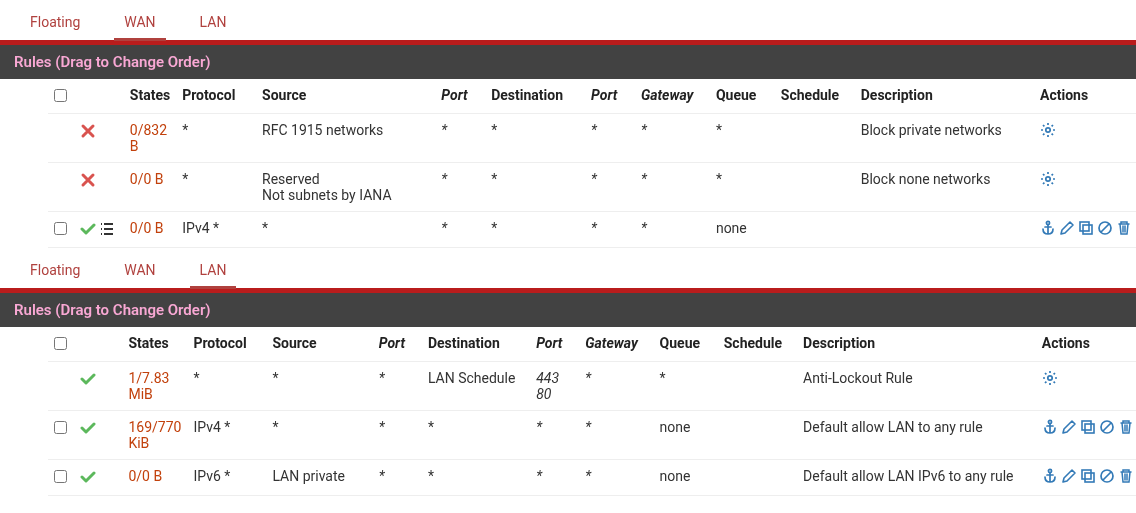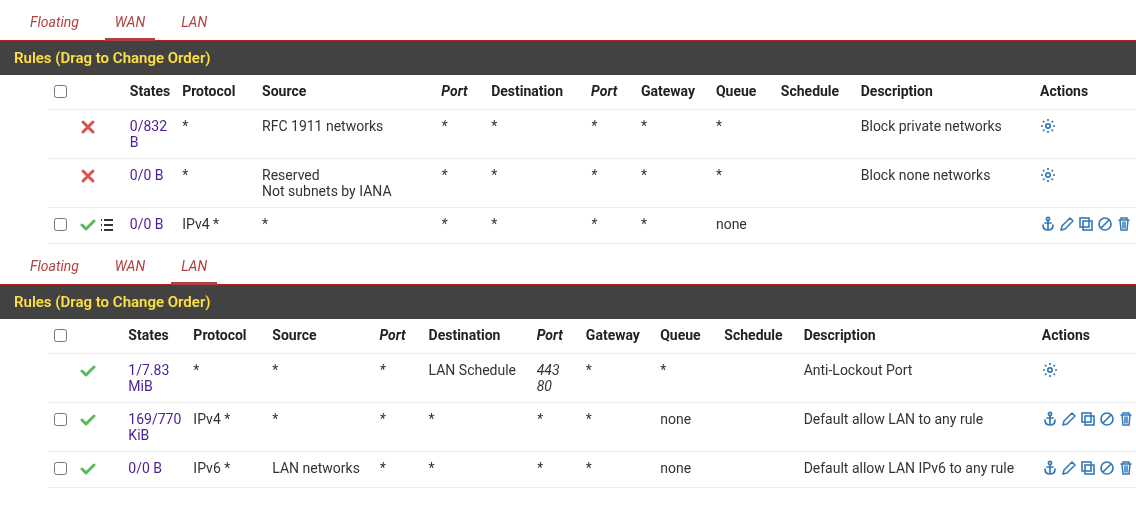--- a/index.html
+++ b/index.html
@@ -5,41 +5,40 @@
   * { box-sizing: border-box; margin: 0; padding: 0; }
   body {
     font-family: -apple-system, BlinkMacSystemFont, "Segoe UI", Roboto, Helvetica, Arial, sans-serif;
     font-size: 14px;
     color: #333;
     background: #fff;
     width: 1136px;
   }
   .tabs {
     display: flex;
-    gap: 16px;
+    gap: 24px;
     padding: 8px 20px 0 20px;
-    border-bottom: 1px solid #b91c1c;
-    font-style: italic;
+    border-bottom: 5px solid #b91c1c;
   }
   .tab {
     padding: 6px 10px 10px 10px;
     color: #b0413e;
     cursor: pointer;
     position: relative;
   }
   .tab.active::after {
     content: "";
     position: absolute;
     left: 0; right: 0; bottom: -1px;
     height: 3px;
     background: #b0413e;
   }
   .section-header {
     background: #424242;
-    color: #fde047;
+    color: #f9a8d4;
     font-weight: 600;
     padding: 8px 14px;
     font-size: 15px;
   }
   table.rules {
     width: 100%;
     border-collapse: collapse;
     margin-left: 48px;
   }
   table.rules th, table.rules td {
@@ -48,24 +47,24 @@
     border-bottom: 1px solid #eee;
     vertical-align: top;
     font-size: 14px;
   }
   table.rules th {
     font-weight: 700;
     color: #222;
   }
   .col-checkbox { width: 26px; }
   .col-status { width: 50px; }
-  .states-link { color: #4c1d95; cursor: pointer; }
+  .states-link { color: #c2410c; cursor: pointer; }
   .col-protocol { width: 80px; }
   .col-port { width: 50px; font-style: italic; }
-  .col-gateway { width: 75px; }
+  .col-gateway { width: 75px; font-style: italic; }
   .col-queue { width: 65px; }
   .col-schedule { width: 80px; }
   .col-actions { width: 150px; text-align: left; }
   .icon {
     display: inline-block;
     width: 16px; height: 16px;
     vertical-align: middle;
   }
   .action-row {
     display: inline-flex;
@@ -109,21 +108,21 @@
 </tr>
 </thead>
 <tbody id="wan-body">
       <tr>
         <td class="col-checkbox"></td>
         <td class="col-status"><span class="icon"><svg width="16" height="16" viewBox="0 0 16 16">
               <use href="#i-reject"></use>
             </svg></span></td>
         <td><span class="states-link">0/832 B</span></td>
         <td class="col-protocol">*</td>
-        <td class="multiline">RFC 1911 networks</td>
+        <td class="multiline">RFC 1915 networks</td>
         <td class="col-port">*</td>
         <td>*</td>
         <td class="col-port multiline">*</td>
         <td class="col-gateway">*</td>
         <td class="col-queue">*</td>
         <td class="col-schedule"></td>
         <td>Block private networks</td>
         <td class="col-actions"><span class="action-row">
             <span class="icon">
               <svg width="16" height="16" viewBox="0 0 16 16">
@@ -246,21 +245,21 @@
         <td><span class="states-link">1/7.83 MiB</span></td>
         <td class="col-protocol">*</td>
         <td class="multiline">*</td>
         <td class="col-port">*</td>
         <td>LAN Schedule</td>
         <td class="col-port multiline">443
 80</td>
         <td class="col-gateway">*</td>
         <td class="col-queue">*</td>
         <td class="col-schedule"></td>
-        <td>Anti-Lockout Port</td>
+        <td>Anti-Lockout Rule</td>
         <td class="col-actions"><span class="action-row">
             <span class="icon">
               <svg width="16" height="16" viewBox="0 0 16 16">
                 <use href="#i-gear"></use>
               </svg>
             </span>
           </span></td>
       </tr>
       <tr>
         <td class="col-checkbox"><input type="checkbox" style=""></td>
@@ -310,21 +309,21 @@
             </span>
           </span></td>
       </tr>
       <tr>
         <td class="col-checkbox"><input type="checkbox" style=""></td>
         <td class="col-status"><span class="icon"><svg width="16" height="16" viewBox="0 0 16 16">
               <use href="#i-pass"></use>
             </svg></span></td>
         <td><span class="states-link">0/0 B</span></td>
         <td class="col-protocol">IPv6 *</td>
-        <td class="multiline">LAN networks</td>
+        <td class="multiline">LAN private</td>
         <td class="col-port">*</td>
         <td>*</td>
         <td class="col-port multiline">*</td>
         <td class="col-gateway">*</td>
         <td class="col-queue">none</td>
         <td class="col-schedule"></td>
         <td>Default allow LAN IPv6 to any rule</td>
         <td class="col-actions"><span class="action-row">
             <span class="icon">
               <svg width="16" height="16" viewBox="0 0 16 16">

